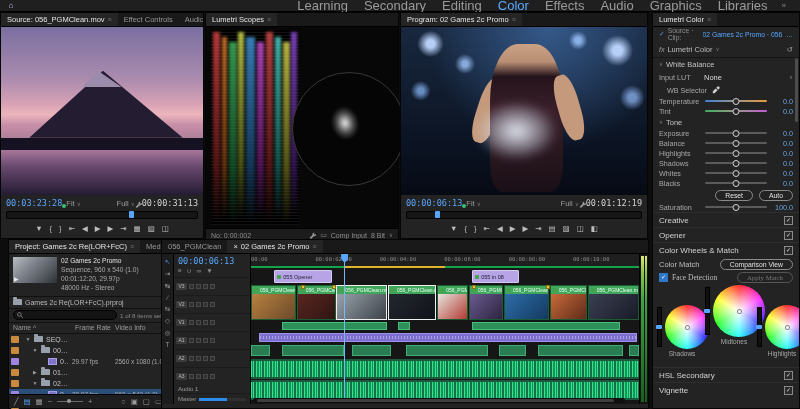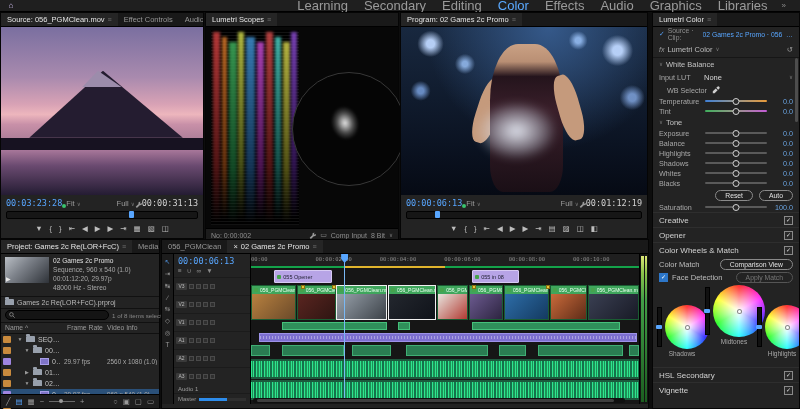--- a/index.html
+++ b/index.html
@@ -75,21 +75,21 @@
   .slider-label{width:42px;color:#a8a8a8;font-size:7.2px;white-space:nowrap;}
   .slider-track{flex:1;position:relative;height:2px;background:#5a5a5a;border-radius:1px;}
   .slider-track.temperature{background:linear-gradient(90deg,#3e7fd6,#98958a 50%,#e89a3a);}
   .slider-track.tint{background:linear-gradient(90deg,#3fae5c,#98958a 50%,#c45bd6);}
   .slider-knob{position:absolute;top:-2.5px;width:5px;height:5px;border-radius:50%;background:#2a2a2a;border:1px solid #d0d0d0;transform:translateX(-50%);}
   .slider-value{width:22px;text-align:right;color:#6aa3e0;font-size:7.2px;}
   .btn-row{height:14px;justify-content:flex-end;gap:6px;}
   .pill{border:1px solid #8a8a8a;border-radius:7px;padding:0 9px;height:9px;line-height:9px;font-size:6.8px;color:#e0e0e0;}
   .pill.dim{color:#777;border-color:#555;}
   .match-row{height:14px;justify-content:space-between;}
-  .face-row{height:12px;gap:4px;}
+  .face-row{height:12px;gap:4px;font-family:Liberation Serif, serif;}
   #wheels{position:relative;height:84px;}
   .wheelbox{position:absolute;display:flex;gap:3px;align-items:center;}
   .wheel{border-radius:50%;background:radial-gradient(circle,#fff 0%,rgba(255,255,255,.75) 18%,rgba(255,255,255,0) 68%),conic-gradient(#f33,#f3f,#33f,#3ff,#3f3,#ff3,#f33);position:relative;}
   .wheel::after{content:"";position:absolute;left:50%;top:50%;width:3px;height:3px;margin:-1.5px;border-radius:50%;background:#fff;box-shadow:0 0 0 1px #888;}
   .wheel-label{position:absolute;left:0;right:0;text-align:center;font-size:6.5px;color:#a8a8a8;}
   .vslider{width:3px;background:#101010;border:1px solid #000;position:relative;}
   .vhandle{position:absolute;left:-2px;width:6px;height:4px;background:#58a6ff;border-radius:1px;}
   #lum-scroll{position:absolute;right:1px;top:45px;width:3px;height:64px;background:#4d4d4d;border-radius:2px;}
   
   .preview{display:flex;gap:4px;padding:3px 4px;border-bottom:1px solid #111;}
@@ -489,21 +489,21 @@
       <span>HSL Secondary</span>
         <span class="checkbox">✓</span>
     </div>
     <div class="section-row">
       <span>Vignette</span>
         <span class="checkbox">✓</span>
     </div>
     <div id="lum-scroll"></div>
   </aside>
 
-  <section class="panel" id="project-panel" style="left:0;top:239px;width:160px;height:170px;">
+  <section class="panel" id="project-panel" style="left:8px;top:239px;width:160px;height:170px;">
     <div class="tabbar" id="project-tabs">
         <div class="tab active">
           <span>Project: Games 2c Re(LOR+FcC)</span>
           <span class="menu-glyph">≡</span>
         </div>
         <div class="tab">
           <span>Media Browser</span>
         </div>
       </div>
     <div class="preview">

